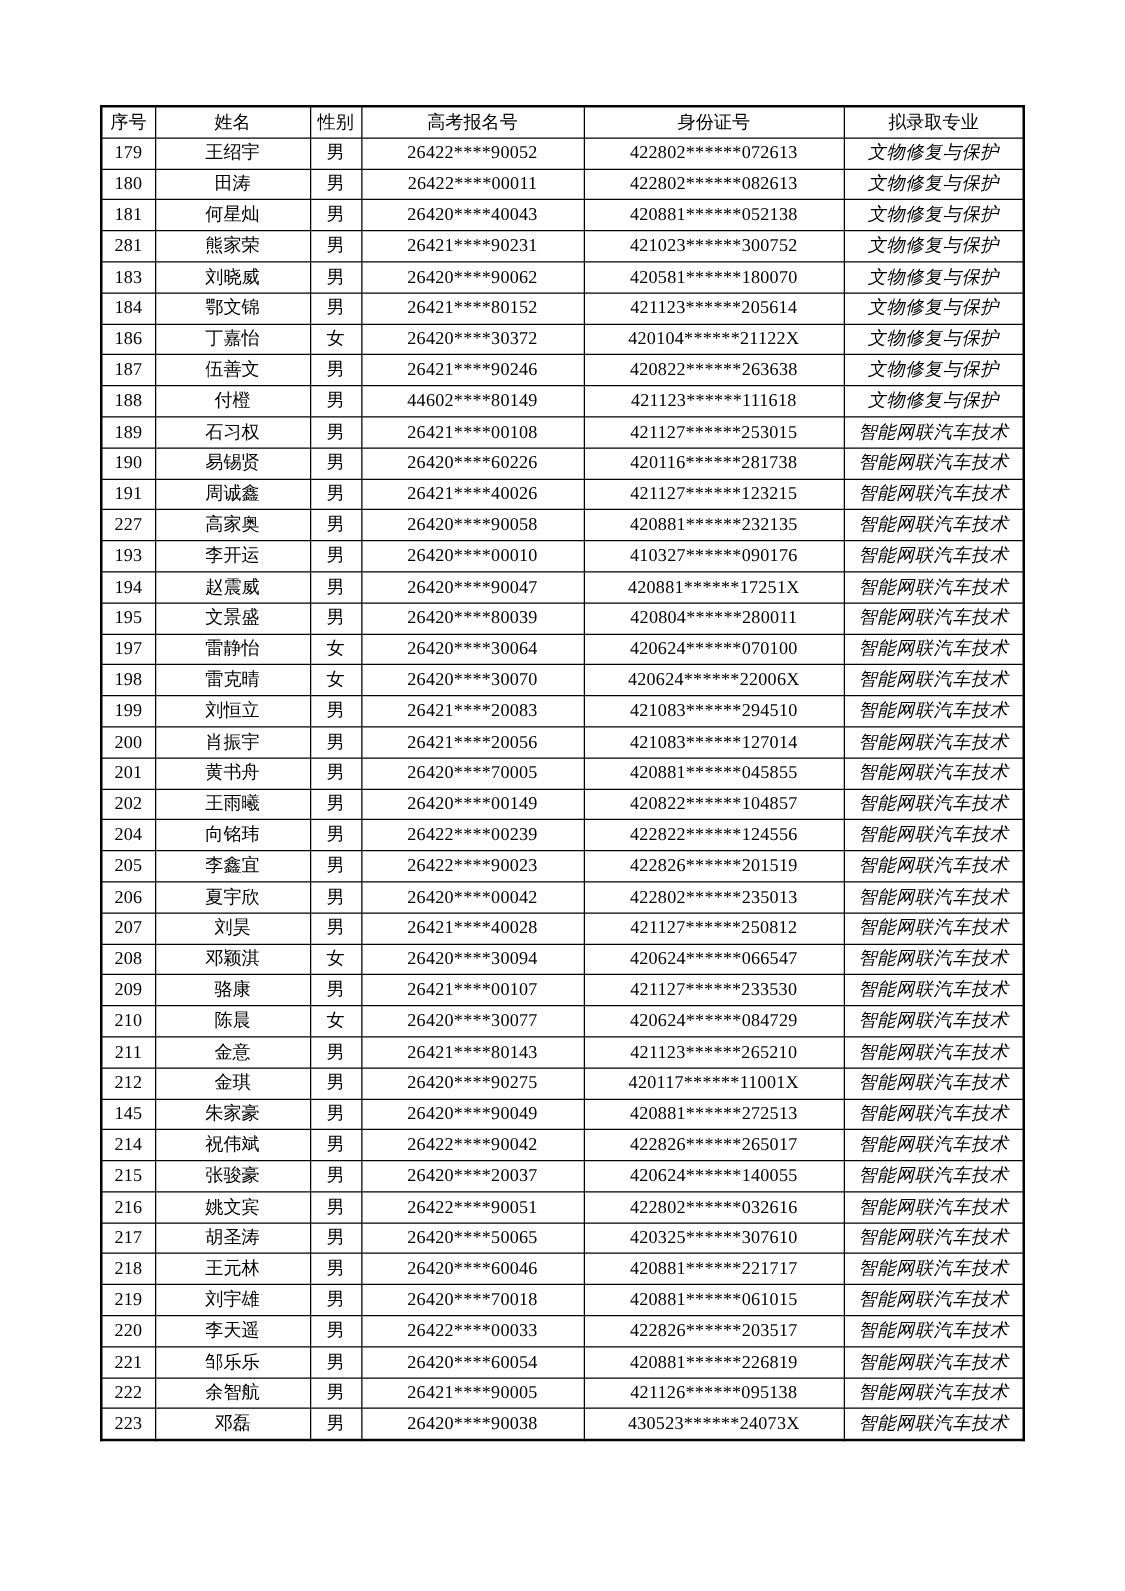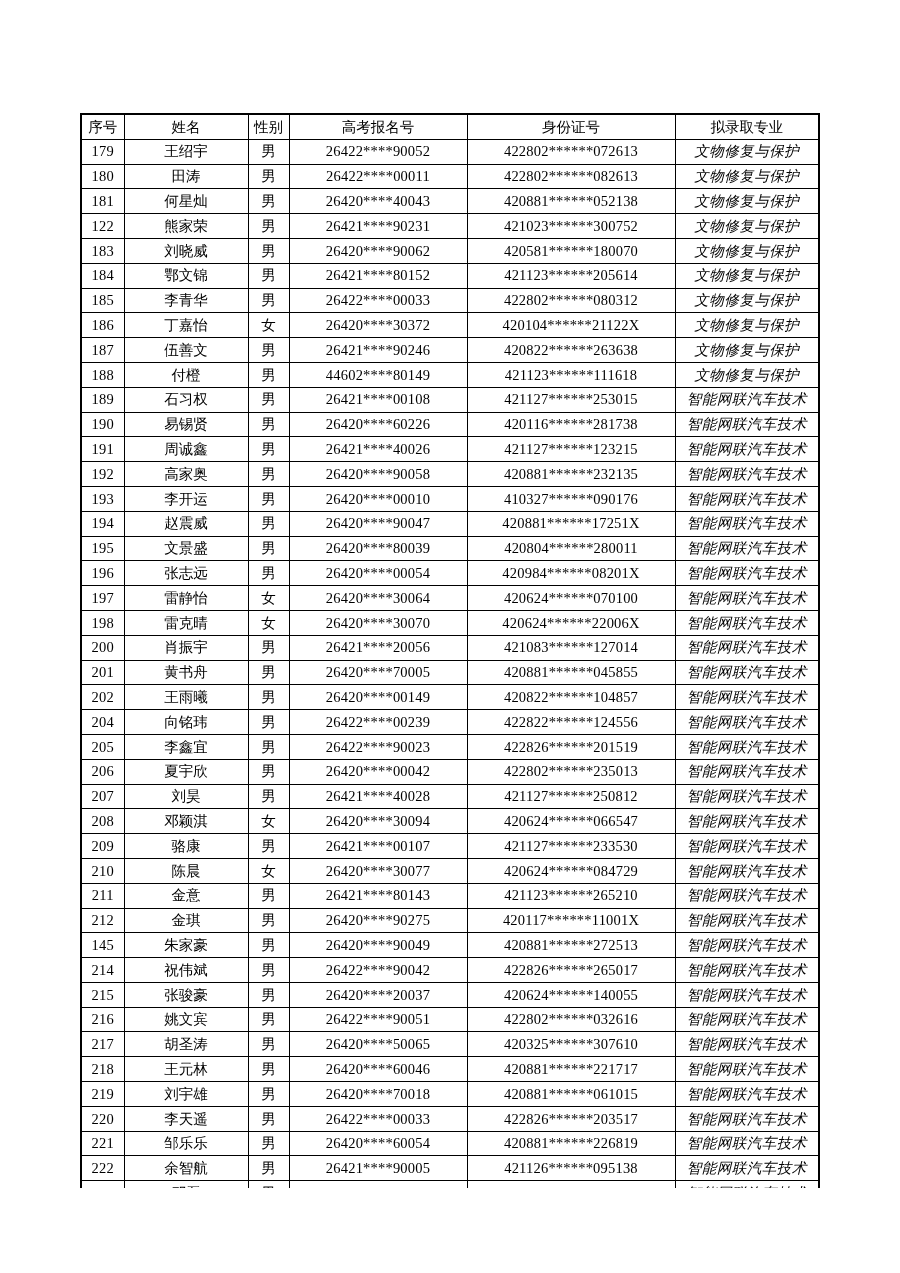--- a/index.html
+++ b/index.html
@@ -7,21 +7,20 @@
     padding: 0;
     background: #ffffff;
   }
   .page {
     position: relative;
     width: 900px;
     height: 1159px;
     background: #ffffff;
     font-family: "Liberation Serif", "DejaVu Serif", serif;
     color: #000000;
-    margin-top: 29px;
   }
   table.admission {
     position: absolute;
     left: 80px;
     top: 84px;
     width: 738px;
     border-collapse: collapse;
     table-layout: fixed;
     border: 2px solid #000;
   }
@@ -89,49 +88,41 @@
         </tr>
         <tr>
           <td class="num">181</td>
           <td>何星灿</td>
           <td>男</td>
           <td class="num">26420****40043</td>
           <td class="num">420881******052138</td>
           <td class="major-cell">文物修复与保护</td>
         </tr>
         <tr>
-          <td class="num">122</td>
+          <td class="num">281</td>
           <td>熊家荣</td>
           <td>男</td>
           <td class="num">26421****90231</td>
           <td class="num">421023******300752</td>
           <td class="major-cell">文物修复与保护</td>
         </tr>
         <tr>
           <td class="num">183</td>
           <td>刘晓威</td>
           <td>男</td>
           <td class="num">26420****90062</td>
           <td class="num">420581******180070</td>
           <td class="major-cell">文物修复与保护</td>
         </tr>
         <tr>
           <td class="num">184</td>
           <td>鄂文锦</td>
           <td>男</td>
           <td class="num">26421****80152</td>
           <td class="num">421123******205614</td>
-          <td class="major-cell">文物修复与保护</td>
-        </tr>
-        <tr>
-          <td class="num">185</td>
-          <td>李青华</td>
-          <td>男</td>
-          <td class="num">26422****00033</td>
-          <td class="num">422802******080312</td>
           <td class="major-cell">文物修复与保护</td>
         </tr>
         <tr>
           <td class="num">186</td>
           <td>丁嘉怡</td>
           <td>女</td>
           <td class="num">26420****30372</td>
           <td class="num">420104******21122X</td>
           <td class="major-cell">文物修复与保护</td>
         </tr>
@@ -169,21 +160,21 @@
         </tr>
         <tr>
           <td class="num">191</td>
           <td>周诚鑫</td>
           <td>男</td>
           <td class="num">26421****40026</td>
           <td class="num">421127******123215</td>
           <td class="major-cell">智能网联汽车技术</td>
         </tr>
         <tr>
-          <td class="num">192</td>
+          <td class="num">227</td>
           <td>高家奥</td>
           <td>男</td>
           <td class="num">26420****90058</td>
           <td class="num">420881******232135</td>
           <td class="major-cell">智能网联汽车技术</td>
         </tr>
         <tr>
           <td class="num">193</td>
           <td>李开运</td>
           <td>男</td>
@@ -198,47 +189,47 @@
           <td class="num">26420****90047</td>
           <td class="num">420881******17251X</td>
           <td class="major-cell">智能网联汽车技术</td>
         </tr>
         <tr>
           <td class="num">195</td>
           <td>文景盛</td>
           <td>男</td>
           <td class="num">26420****80039</td>
           <td class="num">420804******280011</td>
-          <td class="major-cell">智能网联汽车技术</td>
-        </tr>
-        <tr>
-          <td class="num">196</td>
-          <td>张志远</td>
-          <td>男</td>
-          <td class="num">26420****00054</td>
-          <td class="num">420984******08201X</td>
           <td class="major-cell">智能网联汽车技术</td>
         </tr>
         <tr>
           <td class="num">197</td>
           <td>雷静怡</td>
           <td>女</td>
           <td class="num">26420****30064</td>
           <td class="num">420624******070100</td>
           <td class="major-cell">智能网联汽车技术</td>
         </tr>
         <tr>
           <td class="num">198</td>
           <td>雷克晴</td>
           <td>女</td>
           <td class="num">26420****30070</td>
           <td class="num">420624******22006X</td>
           <td class="major-cell">智能网联汽车技术</td>
         </tr>
         <tr>
+          <td class="num">199</td>
+          <td>刘恒立</td>
+          <td>男</td>
+          <td class="num">26421****20083</td>
+          <td class="num">421083******294510</td>
+          <td class="major-cell">智能网联汽车技术</td>
+        </tr>
+        <tr>
           <td class="num">200</td>
           <td>肖振宇</td>
           <td>男</td>
           <td class="num">26421****20056</td>
           <td class="num">421083******127014</td>
           <td class="major-cell">智能网联汽车技术</td>
         </tr>
         <tr>
           <td class="num">201</td>
           <td>黄书舟</td>

